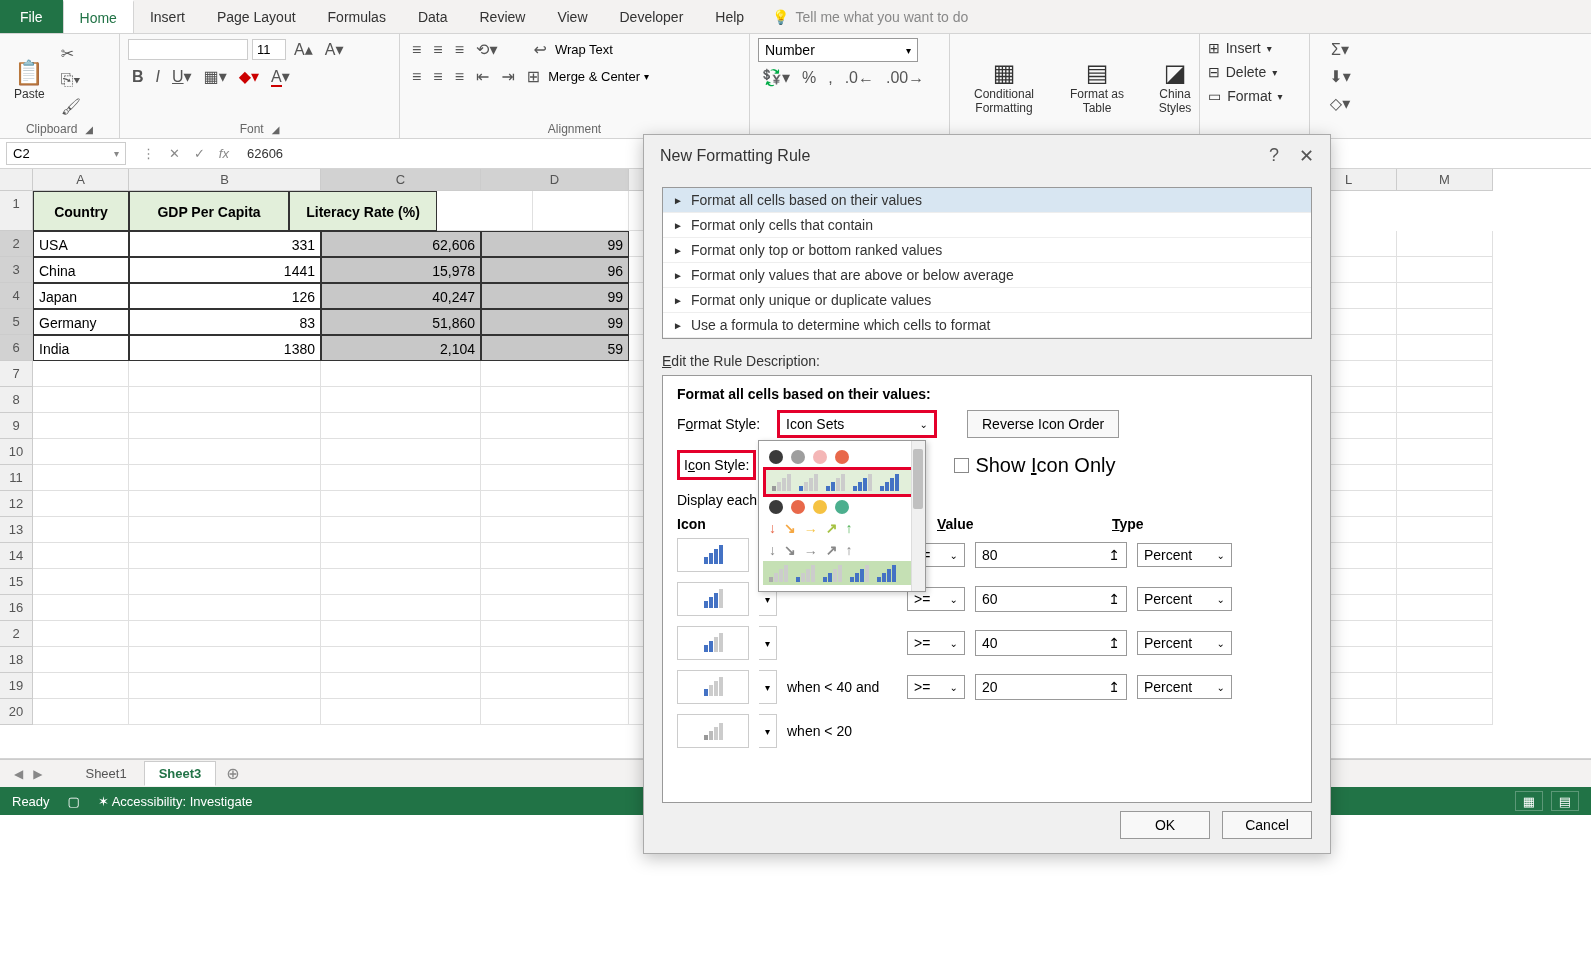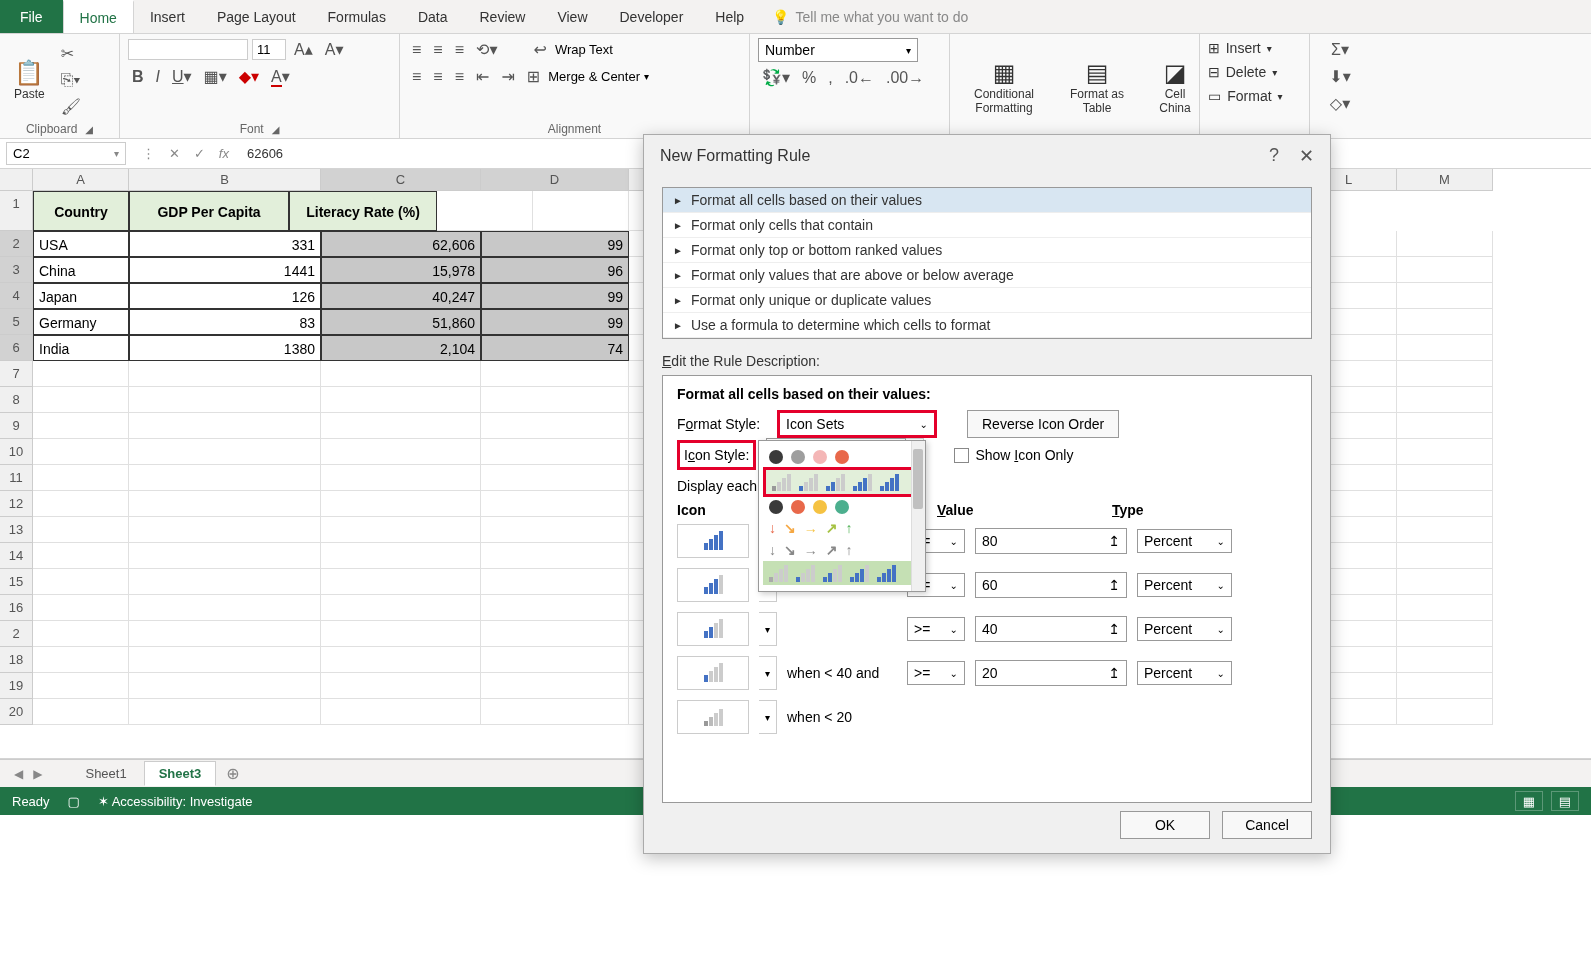--- a/index.html
+++ b/index.html
@@ -70,26 +70,26 @@
 .dlg-close { display: flex; gap: 20px; font-size: 18px; color: #555; }
 .dlg-body { padding: 10px 18px; }
 .section-label { font-size: 14px; color: #333; margin-bottom: 6px; }
 .section-label u { text-decoration: underline; }
 .rule-list { border: 1px solid #999; background: #fff; margin-bottom: 14px; }
 .rule-item { padding: 4px 10px; font-size: 14px; color: #333; display: flex; align-items: center; gap: 8px; border-bottom: 1px solid #eee; }
 .rule-item.sel { background: #d8e6f2; }
 .rarrow { font-size: 10px; }
 .desc-box { border: 1px solid #999; background: #fff; padding: 10px 14px; height: 428px; position: relative; }
 .desc-title { font-weight: 700; font-size: 14px; margin-bottom: 8px; }
-.form-row { display: flex; align-items: center; gap: 10px; font-size: 14px; }
+.form-row { display: flex; align-items: center; gap: 10px; margin-bottom: 10px; font-size: 14px; }
 .form-row label { width: 90px; }
 .dd { border: 1px solid #999; padding: 3px 6px; background: #fff; display: flex; justify-content: space-between; align-items: center; font-size: 14px; }
 .redbox { border: 3px solid #e4002b; }
 .btn { border: 1px solid #999; background: #f8f8f8; padding: 5px 14px; font-size: 14px; }
-.chk { display: flex; align-items: center; gap: 6px; font-size: 14px; }
+.chk { display: flex; align-items: center; gap: 6px; font-size: 20px; }
 .chkbox { width: 15px; height: 15px; border: 1px solid #888; background: #fff; }
 .rule-table { margin-top: 8px; }
 .rule-headers { display: flex; font-weight: 700; font-size: 14px; margin-bottom: 6px; }
 .rh-icon { width: 110px; }
 .rh-val { width: 175px; margin-left: 150px; }
 .rh-type { width: 95px; }
 .rule-row { display: flex; align-items: center; gap: 10px; margin-bottom: 10px; font-size: 14px; }
 .icon-pick { width: 72px; height: 34px; border: 1px solid #ccc; background: #fff; display: flex; align-items: center; justify-content: center; }
 .icon-dd { width: 18px; height: 34px; border: 1px solid #ccc; border-left: none; background: #fff; display: flex; align-items: center; justify-content: center; font-size: 10px; }
 .rr-text { width: 110px; font-size: 14px; }
@@ -221,21 +221,21 @@
       <div class="rbtn">
         <span class="ico">▦</span>
         <span style="width:80px;text-align:center">Conditional Formatting</span>
       </div>
       <div class="rbtn">
         <span class="ico">▤</span>
         <span style="width:70px;text-align:center">Format as Table</span>
       </div>
       <div class="rbtn">
         <span class="ico">◪</span>
-        <span style="width:50px;text-align:center">Cell China</span>
+        <span style="width:50px;text-align:center">China Styles</span>
       </div>
     </div>
     <div class="rgroup-label"></div>
   </div>
 
   <div class="rgroup" style="width:110px">
     <div class="rgroup-body stack" style="align-items:flex-start">
       <div class="cells-row">
           <span>⊞</span>
           <span>Insert</span>
@@ -390,21 +390,21 @@
         <div class="cell" style="width: 96px;"></div>
         <div class="cell" style="width: 96px;"></div>
         <div class="cell" style="width: 96px;"></div>
         <div class="cell" style="width: 96px;"></div>
         <div class="cell" style="width: 96px;"></div>
       </div>
       <div class="cellrow">
         <div class="cell data-border" style="width: 96px;">India</div>
         <div class="cell data-border num" style="width: 192px;">1380</div>
         <div class="cell data-border num sel-range" style="width: 160px;">2,104</div>
-        <div class="cell data-border num sel-range" style="width: 148px;">74</div>
+        <div class="cell data-border num sel-range" style="width: 148px;">59</div>
         <div class="cell" style="width: 96px;"></div>
         <div class="cell" style="width: 96px;"></div>
         <div class="cell" style="width: 96px;"></div>
         <div class="cell" style="width: 96px;"></div>
         <div class="cell" style="width: 96px;"></div>
         <div class="cell" style="width: 96px;"></div>
         <div class="cell" style="width: 96px;"></div>
         <div class="cell" style="width: 96px;"></div>
         <div class="cell" style="width: 96px;"></div>
       </div>

